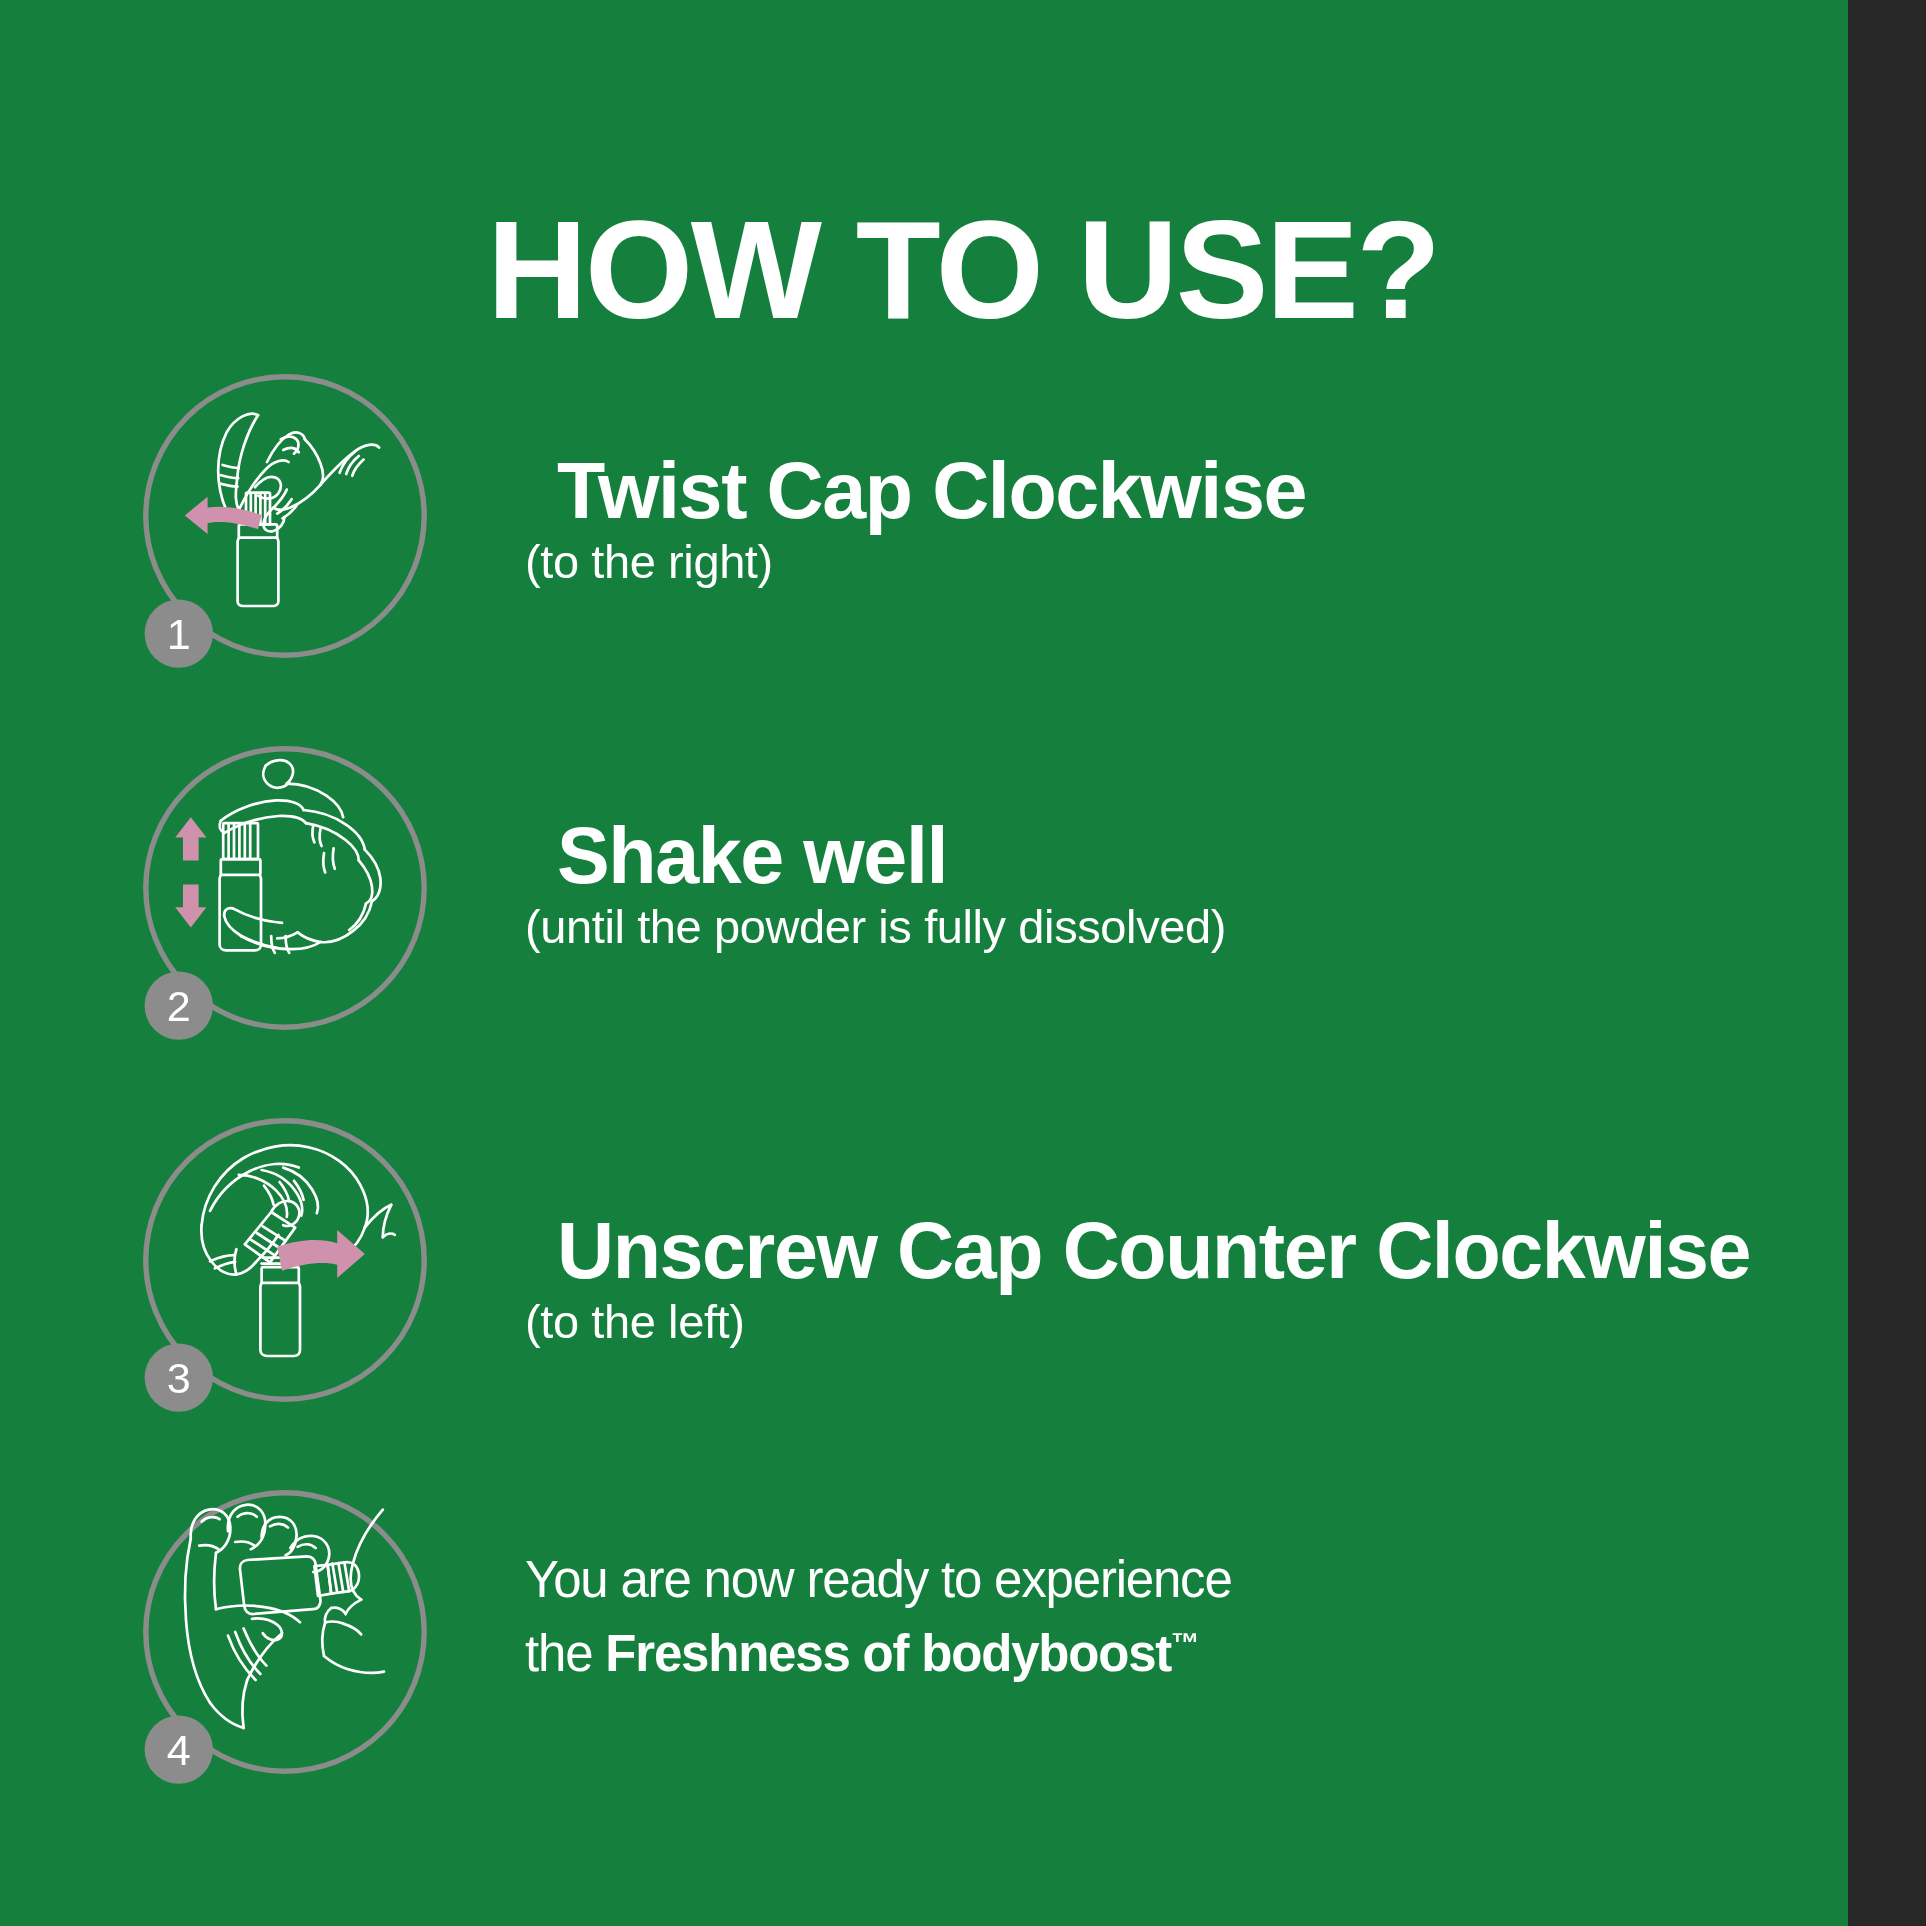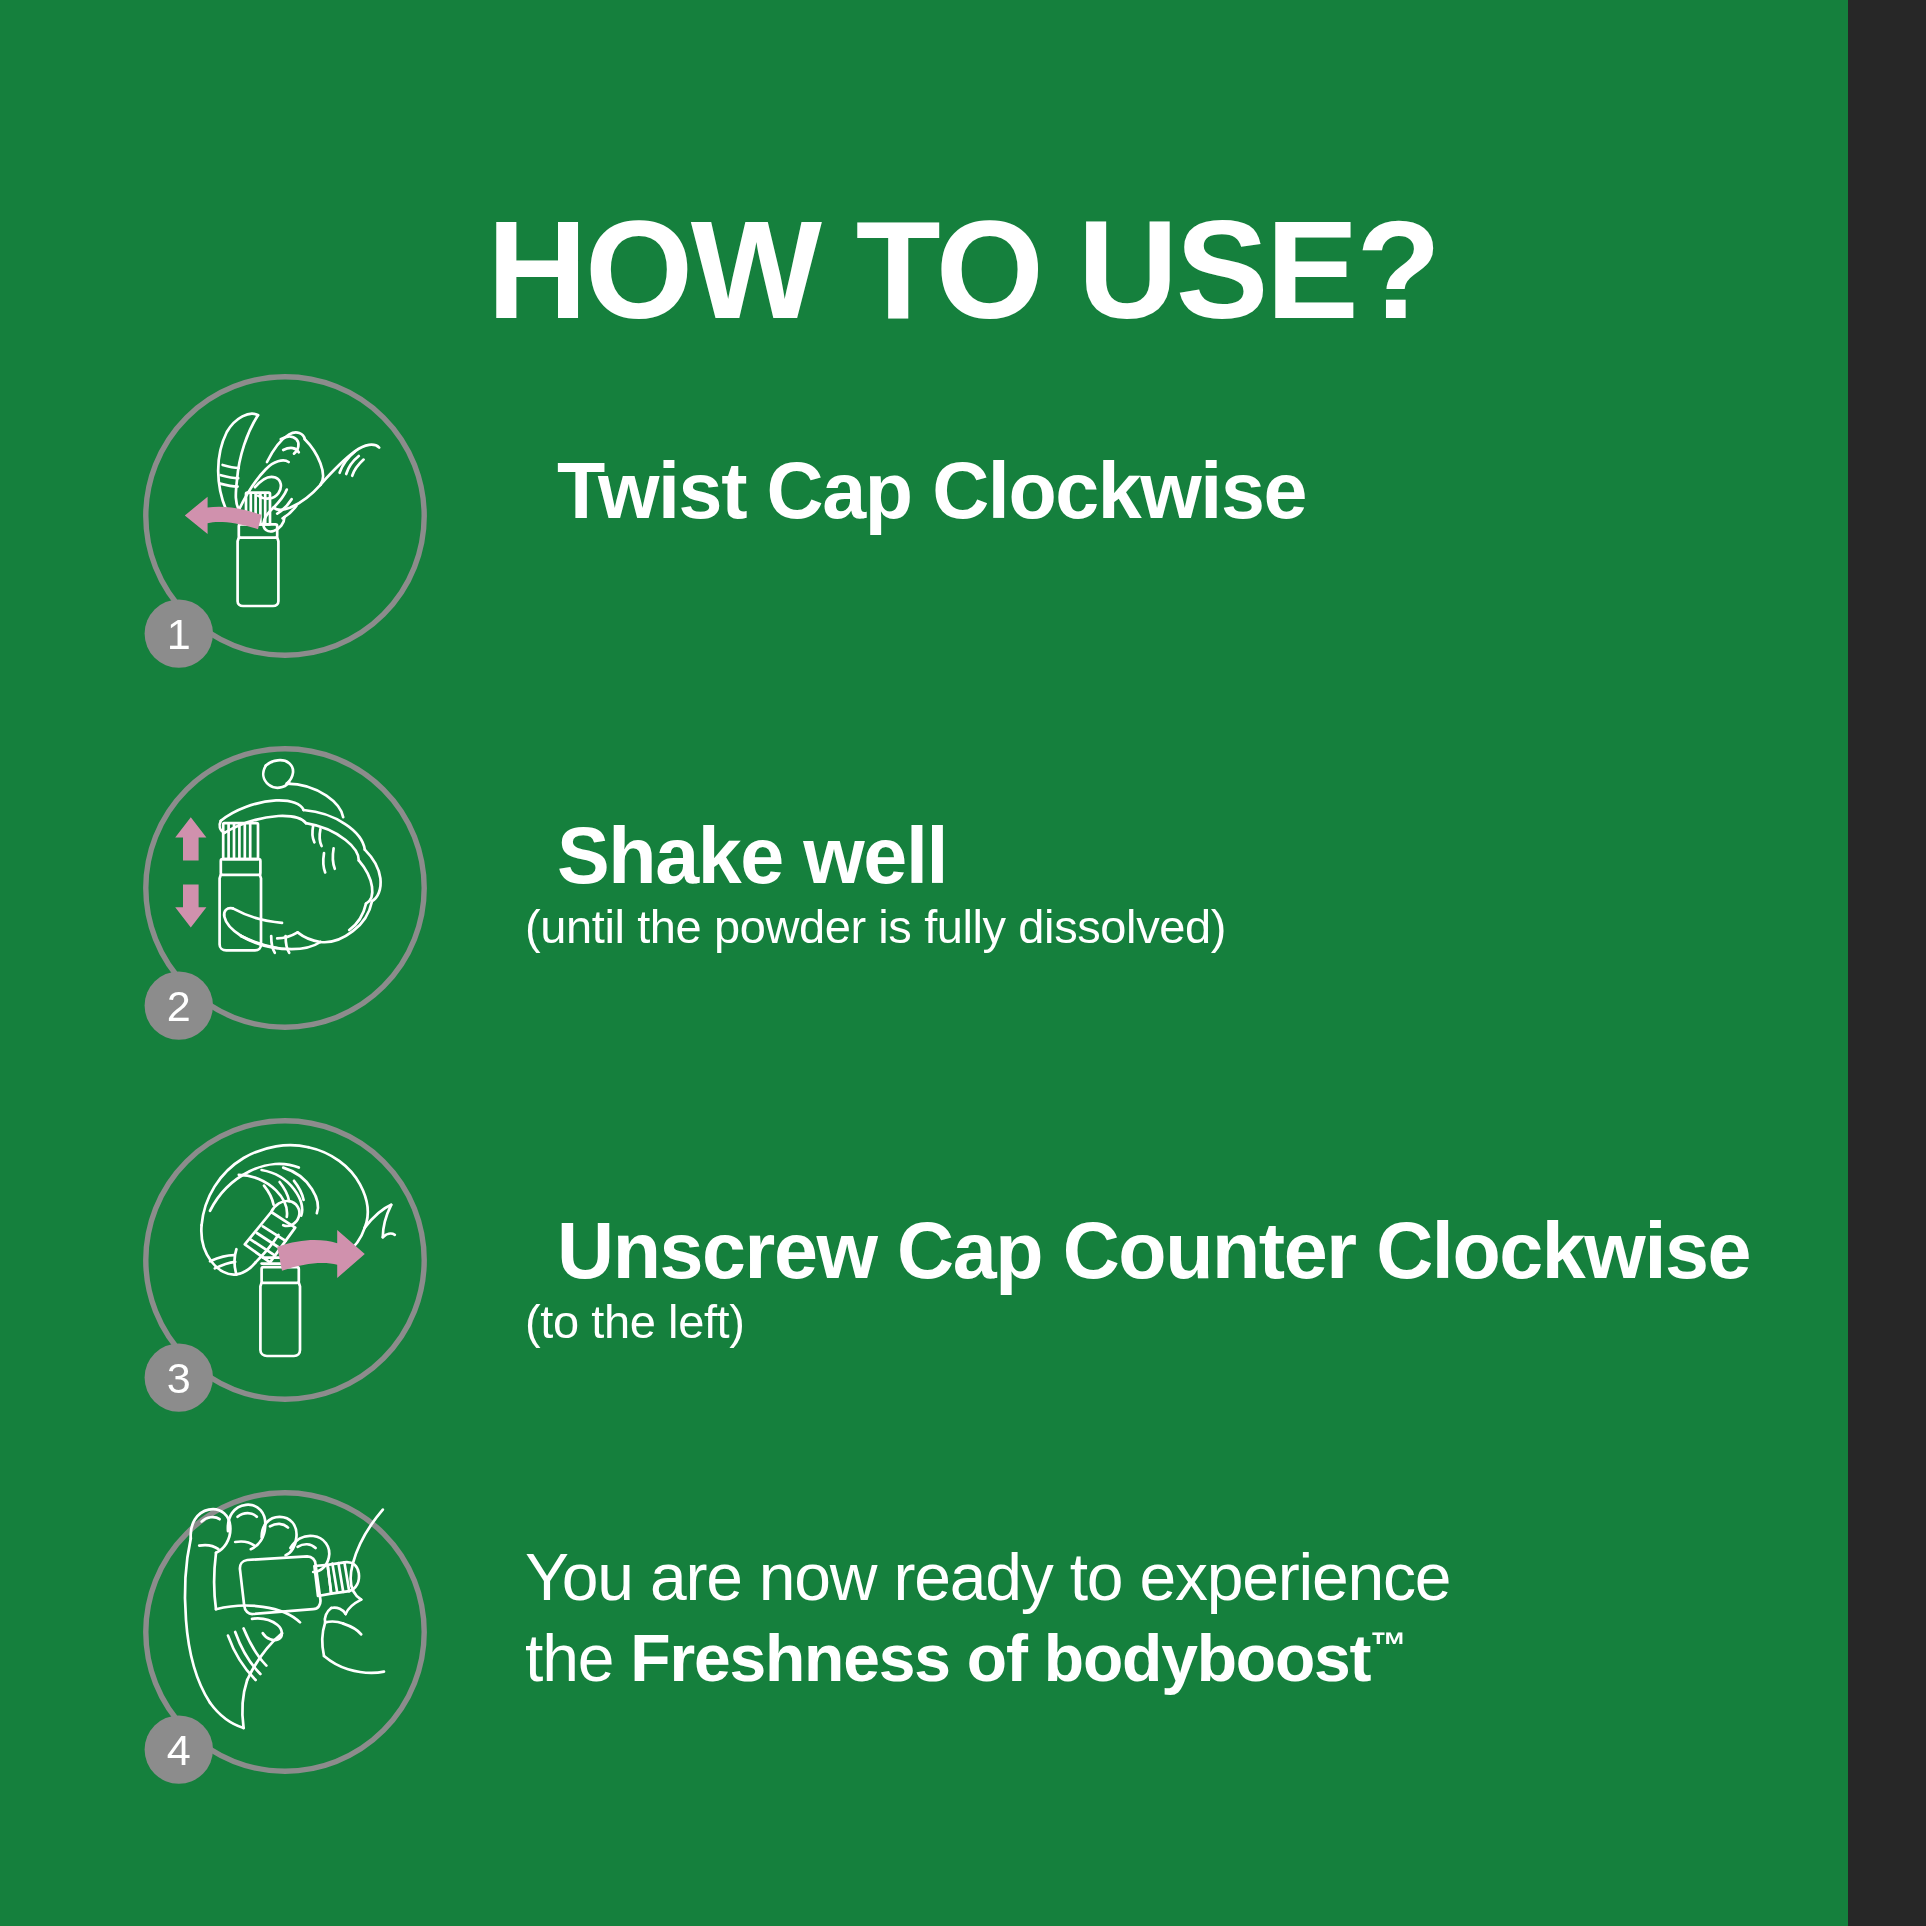--- a/index.html
+++ b/index.html
@@ -98,25 +98,26 @@
   .step-1 .step-text { top: 94px; }
   
   .step-2 .step-text { top: 87px; }
   
   .step-3 .step-text { top: 110px; }
 
   
   .step-4 .step-text { top: 67px; }
   .final-line {
     color: #ffffff;
-    font-size: 66px;
+    font-size: 51px;
     line-height: 1.22;
     letter-spacing: -1.2px;
     font-weight: normal;
     white-space: nowrap;
+    margin-top: 12px;
   }
   .final-line .strong { font-weight: bold; }
   .final-line .tm {
     font-size: 0.56em;
     vertical-align: super;
     line-height: 0;
     font-weight: bold;
     letter-spacing: -0.6px;
   }
 </style>
@@ -175,20 +176,21 @@
                      C 124 258, 152 260, 190 272 Z" fill="#d091ad"></path>
           </g>
           <g>
             <circle cx="58" cy="446" r="57" fill="#8c8c8c"></circle>
             <text x="58" y="446" fill="#ffffff" font-family="Liberation Sans, sans-serif" font-size="72" text-anchor="middle" dominant-baseline="central">1</text>
           </g>
         </svg>
       </div>
       <div class="step-text">
         <div class="step-heading">Twist Cap Clockwise</div>
+        <div class="step-sub">(to the right)</div>
       </div>
     </div>
 
     <div class="step step-2">
       <div class="illus">
         <svg viewBox="0 0 480 530" xmlns="http://www.w3.org/2000/svg">
           <g>
             <circle cx="235" cy="250" r="232" fill="none" stroke="#8c8c8c" stroke-width="9"></circle>
           </g>
           <g fill="none" stroke="#ffffff" stroke-width="4.5" stroke-linecap="round" stroke-linejoin="round">

